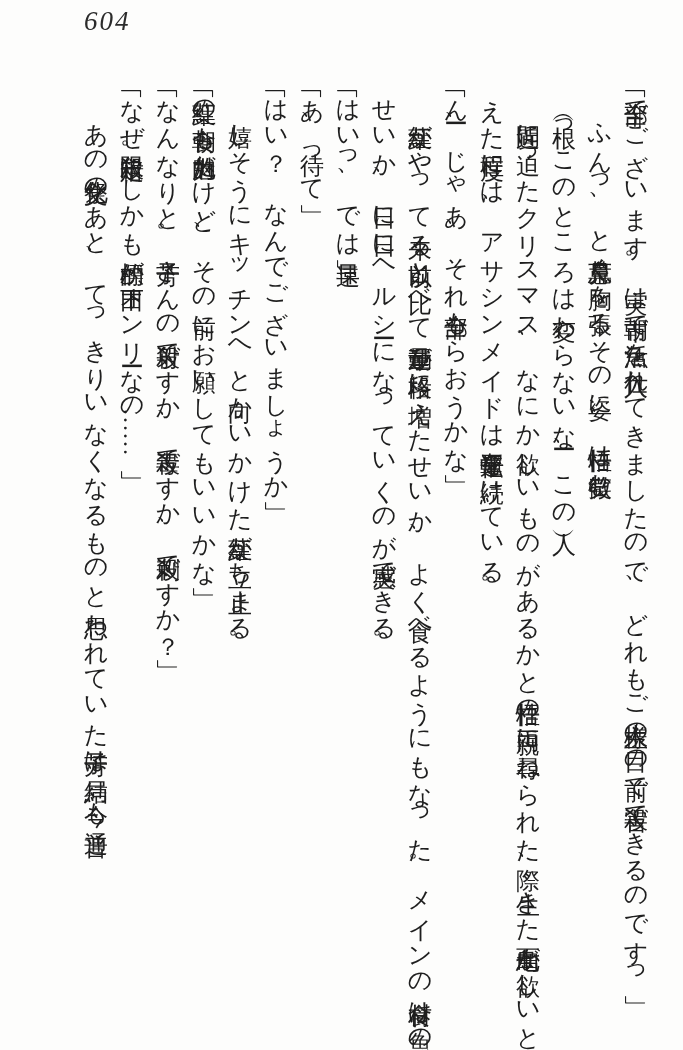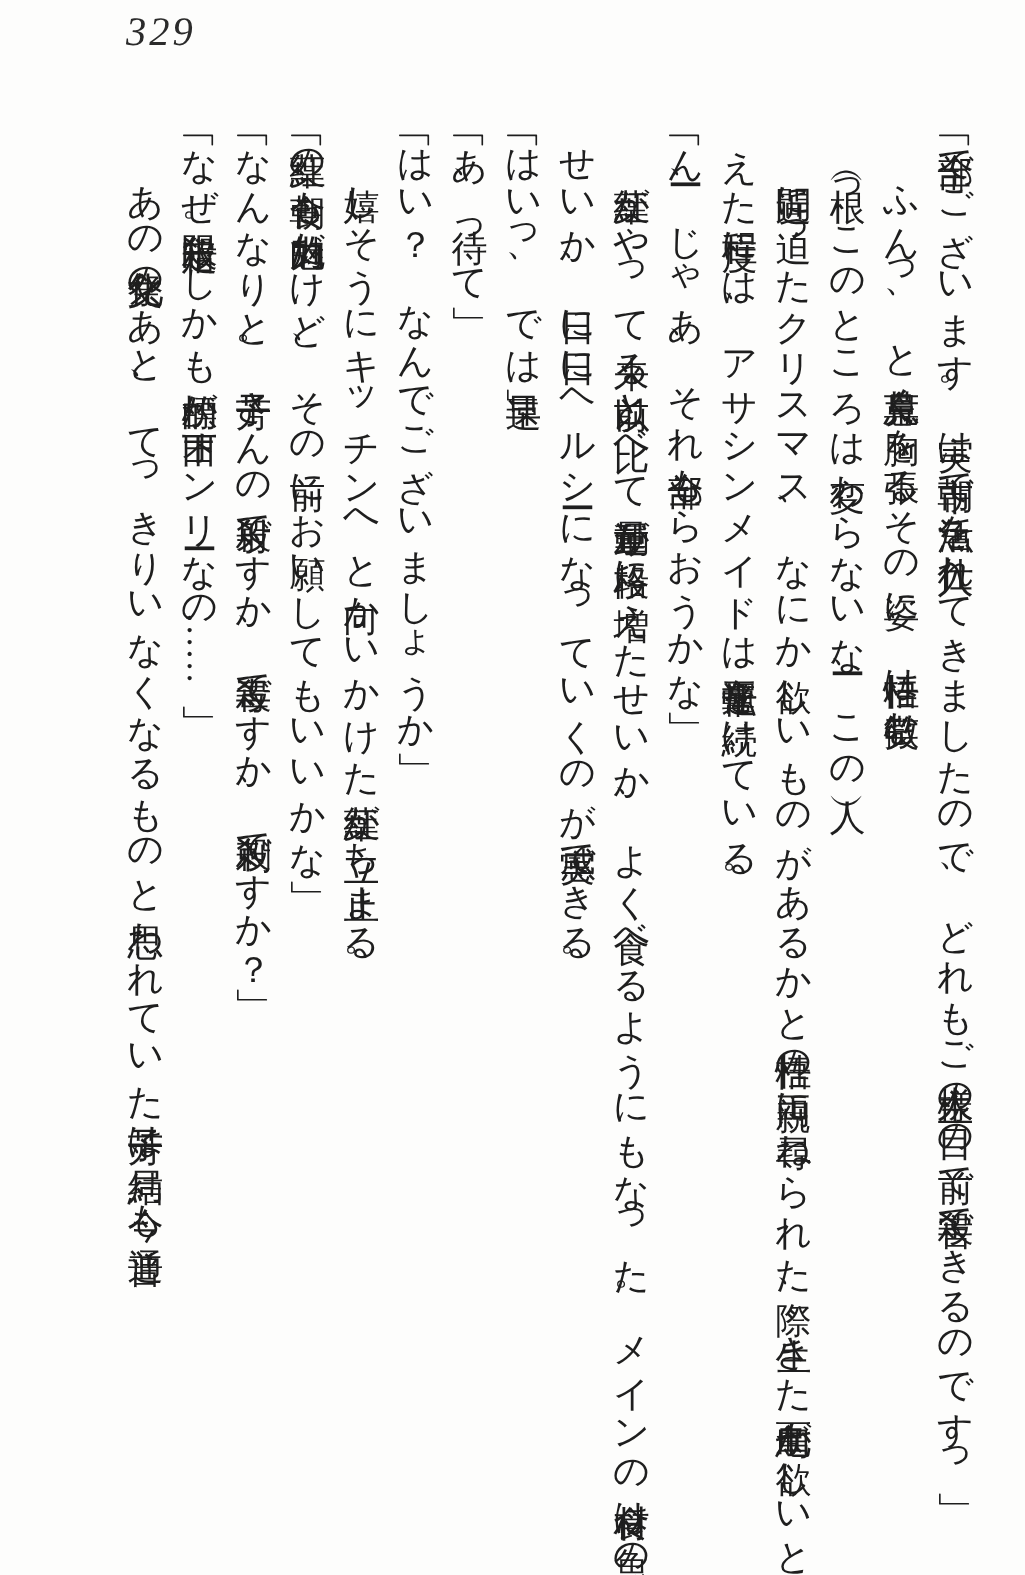--- a/index.html
+++ b/index.html
@@ -45,21 +45,21 @@
     padding: 0;
   }
   .para.indent {
     text-indent: 1em;
   }
 </style>
 </head>
 <body>
 
 <div class="book-page">
-  <div class="page-number">329</div>
+  <div class="page-number">604</div>
 
   <div class="text-block">
     <p class="para">「全部でございます。実は朝市で活魚を仕入れてきましたので、どれもご主人様の目の前で殺害できるのですっ」</p>
       <p class="para indent">ふんっ、と鼻息荒く胸を張るその姿に、桂悟は微笑む。</p>
       <p class="para indent">（根っこのところは変わらないなー、この人）</p>
       <p class="para indent">間近に迫ったクリスマス、なにか欲しいものがあるかと桂悟の両親に尋ねられた際、生きた七面鳥が欲しいと答えた程度には、アサシンメイドは平常運転を続けている。</p>
       <p class="para">「んー、じゃあ、それ全部もらおうかな」</p>
       <p class="para indent">紅葉がやって来る以前と比べて運動量が格段に増えたせいか、よく食べるようにもなった。メインの食材は魚のせいか、日に日にヘルシーになっていくのが実感できる。</p>
       <p class="para">「はいっ、では早速」</p>
       <p class="para">「あ、待って」</p>

